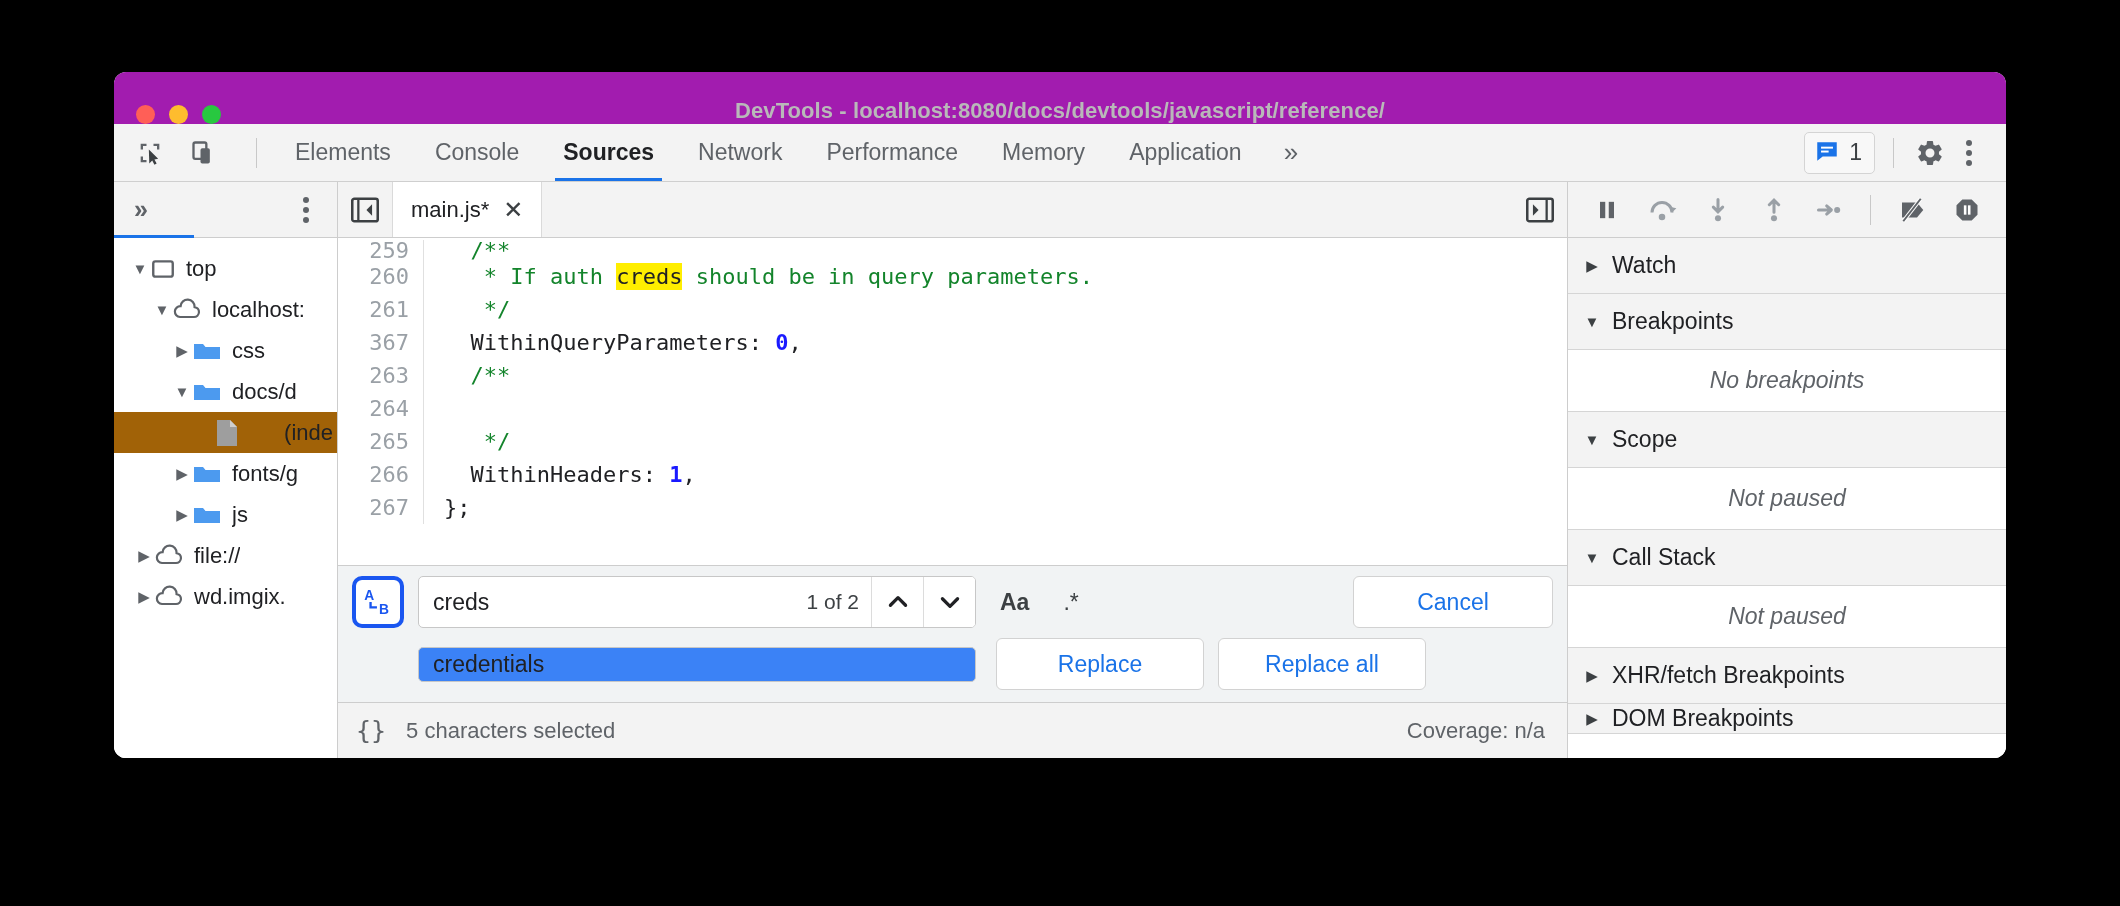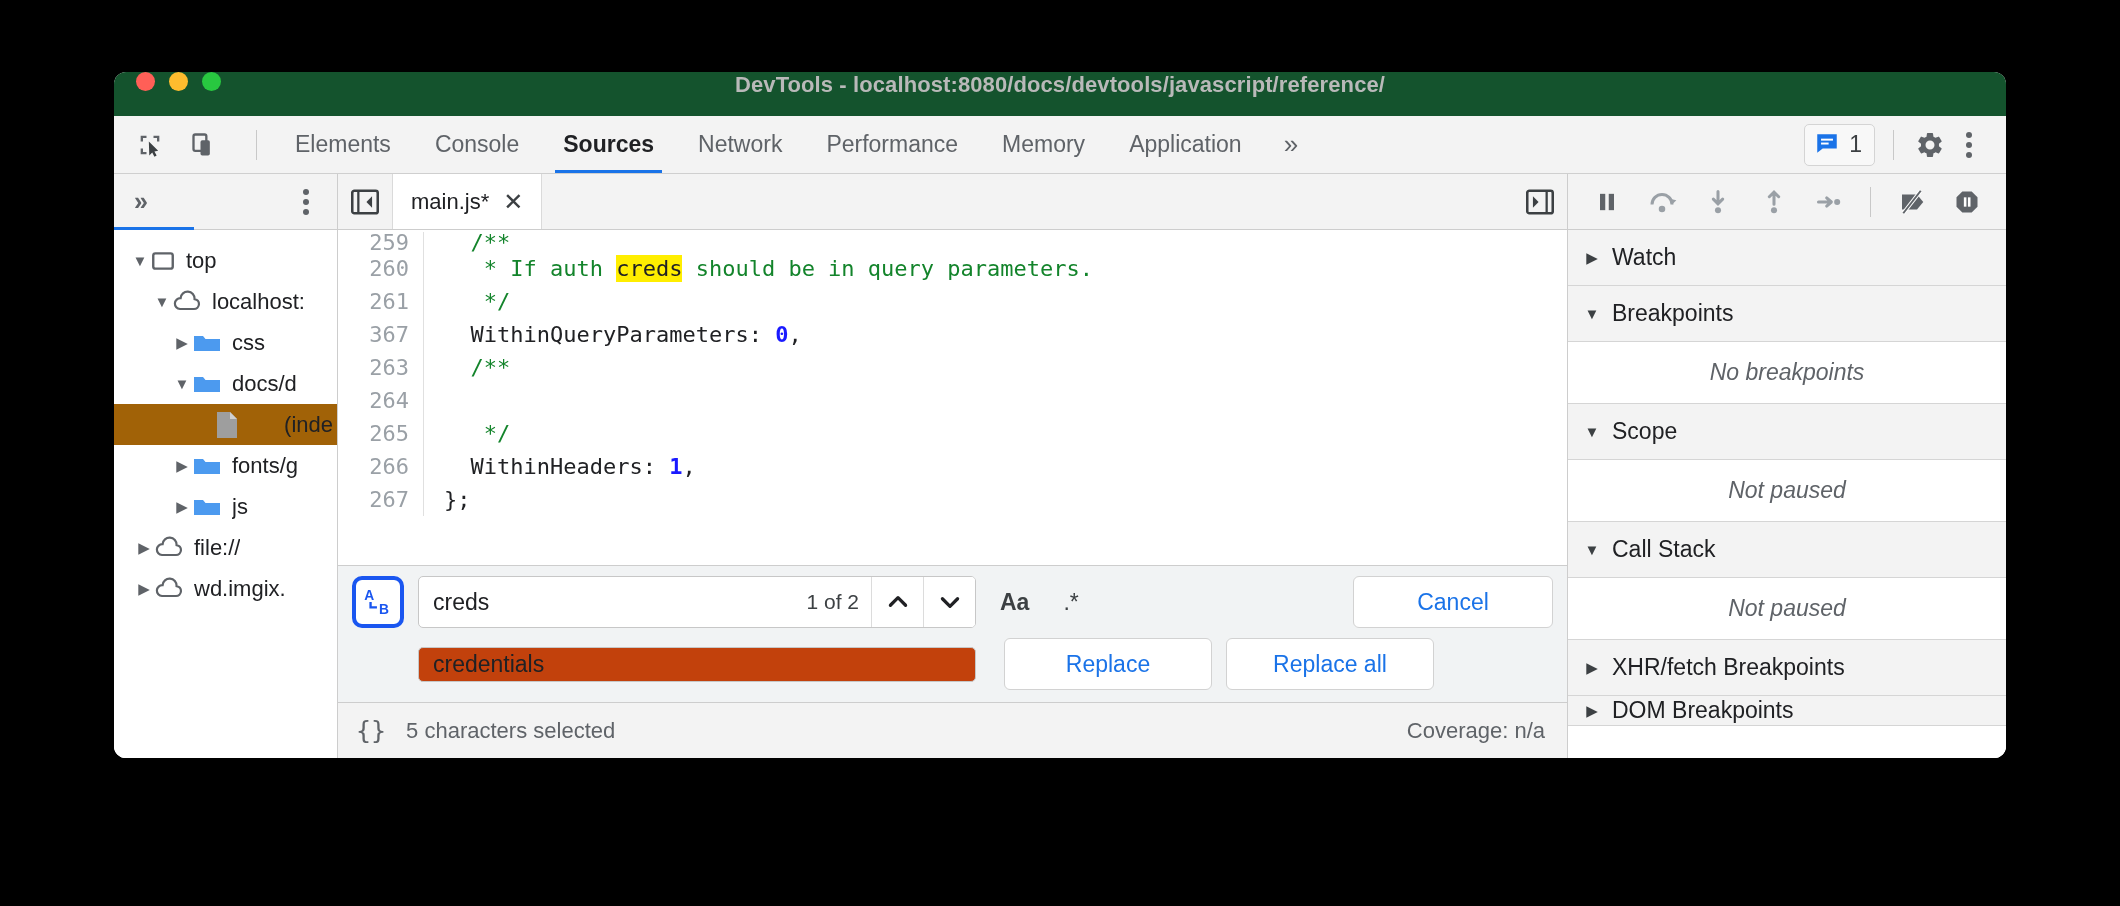--- a/index.html
+++ b/index.html
@@ -23,24 +23,24 @@
     background: #ffffff;
     border-radius: 12px;
     box-shadow: 0 0 42px 22px rgba(0,0,0,0.85);
     overflow: hidden;
     display: flex;
     flex-direction: column;
   }
 
   
   #titlebar {
-    height: 44px;
-    background: #14532d;
-    display: flex;
-    align-items: flex-start;
+    height: 52px;
+    background: #a21caf;
+    display: flex;
+    align-items: flex-end;
     position: relative;
     flex: 0 0 auto;
   }
   .traffic-lights {
     display: flex;
     gap: 14px;
     padding-left: 22px;
     align-items: center;
   }
   .tl {
@@ -347,33 +347,33 @@
     font-size: 23px;
     display: flex;
     align-items: center;
     justify-content: center;
     padding: 0 40px;
   }
   #cancel-btn { flex: 0 0 200px; margin-left: auto; }
   #replace-input-wrap {
     flex: 0 0 558px;
     height: 35px;
-    background: #c2410c;
+    background: #3b82f6;
     border: 1px solid #c7c7c7;
     border-radius: 5px;
     display: flex; align-items: center;
   }
   #replace-input {
     border: 0; outline: none; width: 100%;
     font-size: 23px; padding: 0 14px; color: #202124;
     font-family: "Liberation Sans", sans-serif;
     background: transparent;
   }
   .find-row.second { margin-top: 10px; }
-  #replace-btn { flex: 0 0 208px; margin-left: 14px; }
+  #replace-btn { flex: 0 0 208px; margin-left: 6px; }
   #replace-all-btn { flex: 0 0 208px; }
 
   
   #editor-statusbar {
     flex: 0 0 auto;
     height: 56px;
     background: #f3f3f3;
     border-top: 1px solid #cdcdcd;
     display: flex;
     align-items: center;

